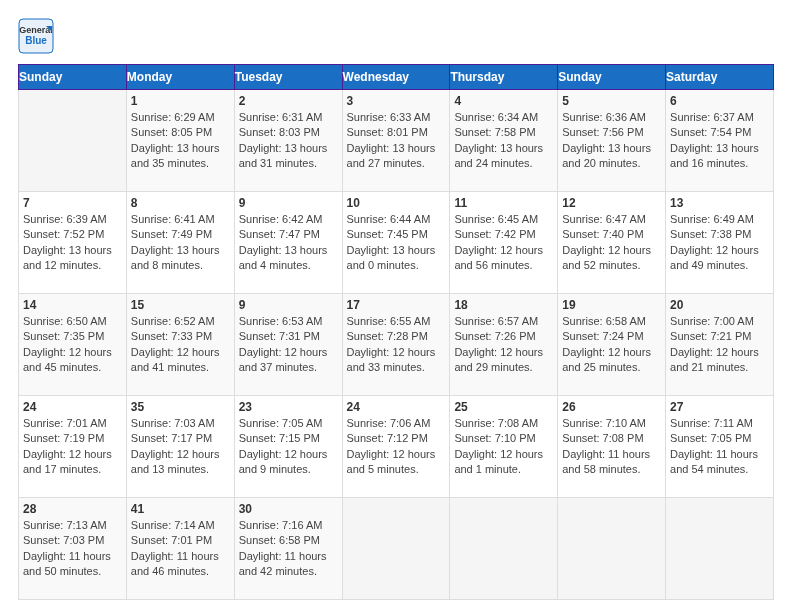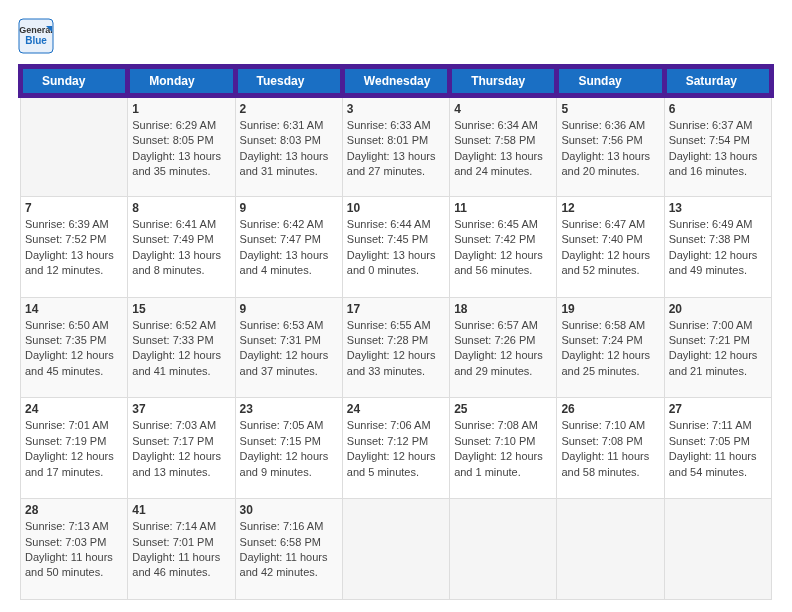--- a/index.html
+++ b/index.html
@@ -42,23 +42,23 @@
       border: 1px solid #ccc;
       border-collapse: collapse;
       width: 100%;
       table-layout: fixed;
     }
     .calendar thead tr th {
       background-color: #1a6fc4;
       color: #fff;
       font-size: 12px;
       font-weight: bold;
-      padding: 5px 19px;
+      padding: 5px 0;
       text-align: left;
-      border: 5px solid #4c1d95;
+      border: 1px solid #4c1d95;
     }
     .calendar tbody tr td {
       vertical-align: top;
       padding: 4px 4px 3px 4px;
       border: 1px solid #ddd;
       font-size: 9.5px;
       color: #333;
       height: 88px;
       background: #fff;
     }
@@ -212,21 +212,21 @@
             <span class="day-number">20</span>
             <div class="day-info">Sunrise: 7:00 AM<br>Sunset: 7:21 PM<br>Daylight: 12 hours and 21 minutes.</div>
           </td>
         </tr>
         <tr>
           <td>
             <span class="day-number">24</span>
             <div class="day-info">Sunrise: 7:01 AM<br>Sunset: 7:19 PM<br>Daylight: 12 hours and 17 minutes.</div>
           </td>
           <td>
-            <span class="day-number">37</span>
+            <span class="day-number">35</span>
             <div class="day-info">Sunrise: 7:03 AM<br>Sunset: 7:17 PM<br>Daylight: 12 hours and 13 minutes.</div>
           </td>
           <td>
             <span class="day-number">23</span>
             <div class="day-info">Sunrise: 7:05 AM<br>Sunset: 7:15 PM<br>Daylight: 12 hours and 9 minutes.</div>
           </td>
           <td>
             <span class="day-number">24</span>
             <div class="day-info">Sunrise: 7:06 AM<br>Sunset: 7:12 PM<br>Daylight: 12 hours and 5 minutes.</div>
           </td>

